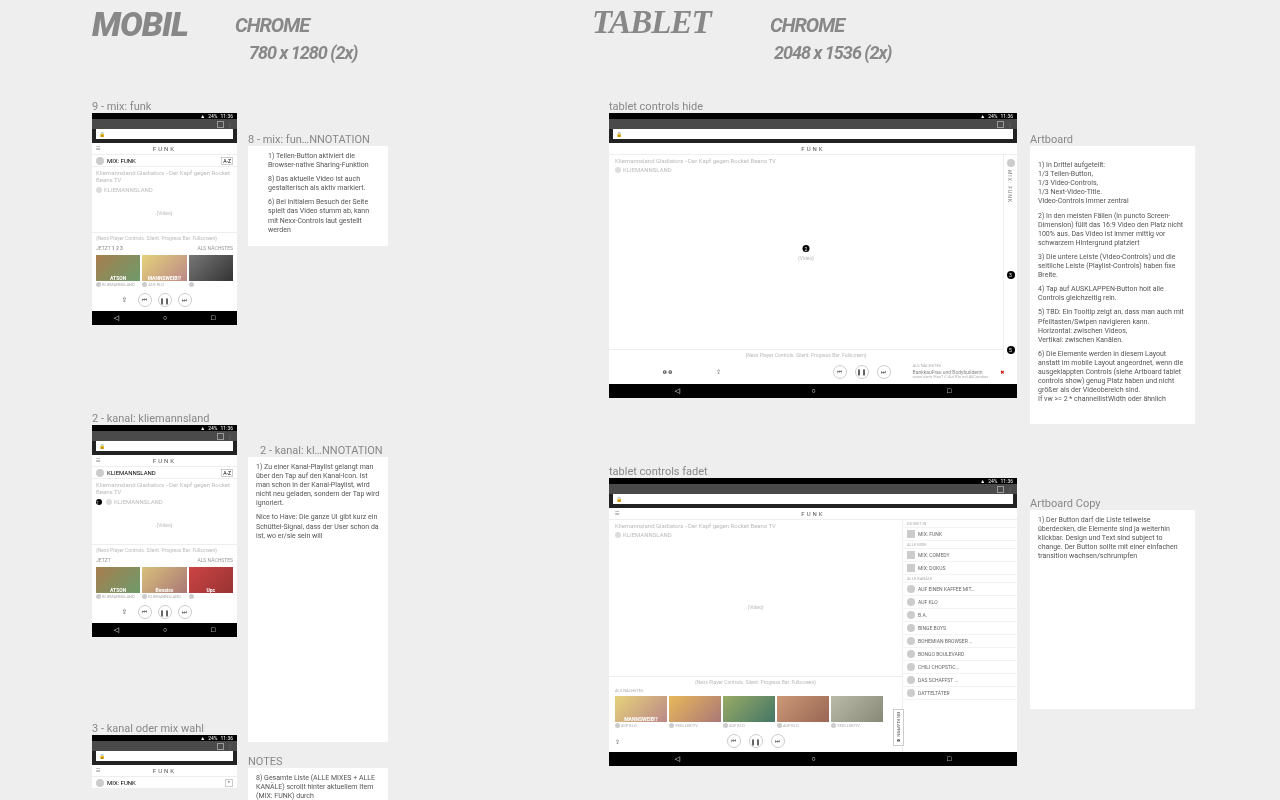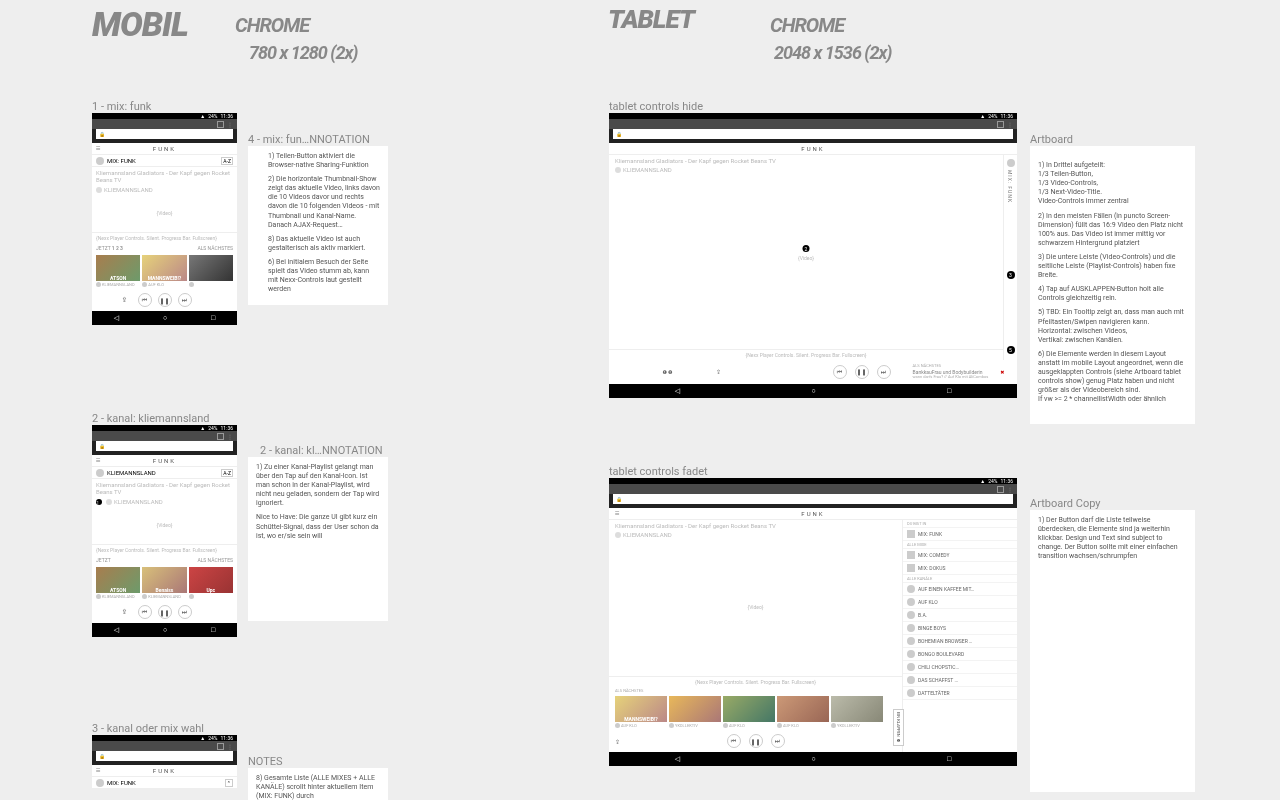--- a/index.html
+++ b/index.html
@@ -2,21 +2,21 @@
 <html><head>
 <meta charset="utf-8">
 <style>
 * { margin:0; padding:0; box-sizing:border-box; font-family:-apple-system,BlinkMacSystemFont,"Segoe UI",Roboto,sans-serif; }
 body { background:#eee; width:1280px; height:800px; overflow:hidden; position:relative; }
 
 .heading { font-weight:900; font-style:italic; color:#888; position:absolute; letter-spacing:-1px; }
 .h-mob { font-size:34px; left:92px; top:4px; }
 .h-chrome1 { font-size:20px; left:235px; top:13px; font-weight:700; }
 .h-dim1 { font-size:18px; left:249px; top:42px; font-weight:700; color:#888; font-style:italic; }
-.h-tab { font-size:26px; left:608px; top:4px; }
+.h-tab { font-size:33px; left:592px; top:4px;font-family:Liberation Serif, serif; }
 .h-chrome2 { font-size:20px; left:770px; top:13px; font-weight:700; }
 .h-dim2 { font-size:18px; left:774px; top:42px; font-weight:700; color:#888; font-style:italic; }
 .artlabel { position:absolute; font-size:11px; color:#888; }
 
 
 .phone { position:absolute; width:145px; background:#222; font-size:6px; }
 .statusbar { height:6px; background:#000; display:flex; justify-content:flex-end; align-items:center; gap:3px; color:#fff; padding:0 4px; font-size:5px;}
 .tabrow { height:10px; background:#4a4a4a; display:flex; align-items:center; padding:0 4px; }
 .tabrow .sq { width:7px; height:7px; border:1px solid #999; margin-left:auto; }
 .tabrow .dots { color:#999; margin-left:3px; }
@@ -77,21 +77,21 @@
 </head>
 <body>
 
 <div class="heading h-mob">MOBIL</div>
 <div class="heading h-chrome1">CHROME</div>
 <div class="heading h-dim1">780 x 1280 (2x)</div>
 <div class="heading h-tab">TABLET</div>
 <div class="heading h-chrome2">CHROME</div>
 <div class="heading h-dim2">2048 x 1536 (2x)</div>
 
-<div class="artlabel" style="left:92px;top:100px;">1 - mix: funk</div>
+<div class="artlabel" style="left:92px;top:100px;">9 - mix: funk</div>
 <div class="phone" style="left:92px; top:113px;">
   <div class="statusbar">▲ <span>24%</span> <span>11:36</span></div>
   <div class="tabrow">
       <div class="sq"></div>
       <div class="dots">⋮</div>
     </div>
   <div class="urlbar">
       <span class="lock">🔒</span>
     </div>
   <div class="appbar">
@@ -143,24 +143,23 @@
     <div class="c">⏭</div>
     <div style="width:14px"></div>
   </div>
   <div class="navbar">
       <span>◁</span>
       <span>○</span>
       <span>□</span>
     </div>
 </div>
 
-<div class="artlabel" style="left:248px;top:133px;">4 - mix: fun…NNOTATION</div>
+<div class="artlabel" style="left:248px;top:133px;">8 - mix: fun…NNOTATION</div>
 <div class="annobox" style="left:248px; top:146px;padding-left:20px;">
   <p>1) Teilen-Button aktiviert die Browser-native Sharing-Funktion</p>
-    <p>2) Die horizontale Thumbnail-Show zeigt das aktuelle Video, links davon die 10 Videos davor und rechts davon die 10 folgenden Videos - mit Thumbnail und Kanal-Name. Danach AJAX-Request…</p>
     <p>8) Das aktuelle Video ist auch gestalterisch als aktiv markiert.</p>
     <p>6) Bei initialem Besuch der Seite spielt das Video stumm ab, kann mit Nexx-Controls laut gestellt werden</p>
 </div>
 
 <div class="artlabel" style="left:92px;top:412px;">2 - kanal: kliemannsland</div>
 <div class="phone" style="left:92px; top:425px;">
   <div class="statusbar">▲ <span>24%</span> <span>11:36</span></div>
   <div class="tabrow">
       <div class="sq"></div>
       <div class="dots">⋮</div>
@@ -219,21 +218,21 @@
       <div style="width:14px"></div>
   </div>
   <div class="navbar">
       <span>◁</span>
       <span>○</span>
       <span>□</span>
     </div>
 </div>
 
 <div class="artlabel" style="left:260px;top:444px;">2 - kanal: kl…NNOTATION</div>
-<div class="annobox" style="left:248px; top:457px; height:164px;">
+<div class="annobox" style="left:248px; top:457px; height:285px;">
   <p>1) Zu einer Kanal-Playlist gelangt man über den Tap auf den Kanal-Icon. Ist man schon in der Kanal-Playlist, wird nicht neu geladen, sondern der Tap wird ignoriert.</p>
     <p>Nice to Have: Die ganze UI gibt kurz ein Schüttel-Signal, dass der User schon da ist, wo er/sie sein will</p>
 </div>
 
 <div class="artlabel" style="left:92px;top:722px;">3 - kanal oder mix wahl</div>
 <div class="phone" style="left:92px; top:735px;">
   <div class="statusbar">▲ <span>24%</span> <span>11:36</span></div>
   <div class="tabrow">
       <div class="sq"></div>
       <div class="dots">⋮</div>
@@ -462,15 +461,15 @@
   </div>
   <div class="navbar">
       <span>◁</span>
       <span>○</span>
       <span>□</span>
     </div>
   <div class="expanderbtn"><span>EIN KLAPPEN</span> ❶</div>
 </div>
 
 <div class="artlabel" style="left:1030px;top:497px;">Artboard Copy</div>
-<div class="annobox annoboxwide" style="left:1030px; top:510px; height:282px;">
+<div class="annobox annoboxwide" style="left:1030px; top:510px; height:199px;">
   <p>1) Der Button darf die Liste teilweise überdecken, die Elemente sind ja weiterhin klickbar. Design und Text sind subject to change. Der Button sollte mit einer einfachen transition wachsen/schrumpfen</p>
 </div>
 
 </body></html>

